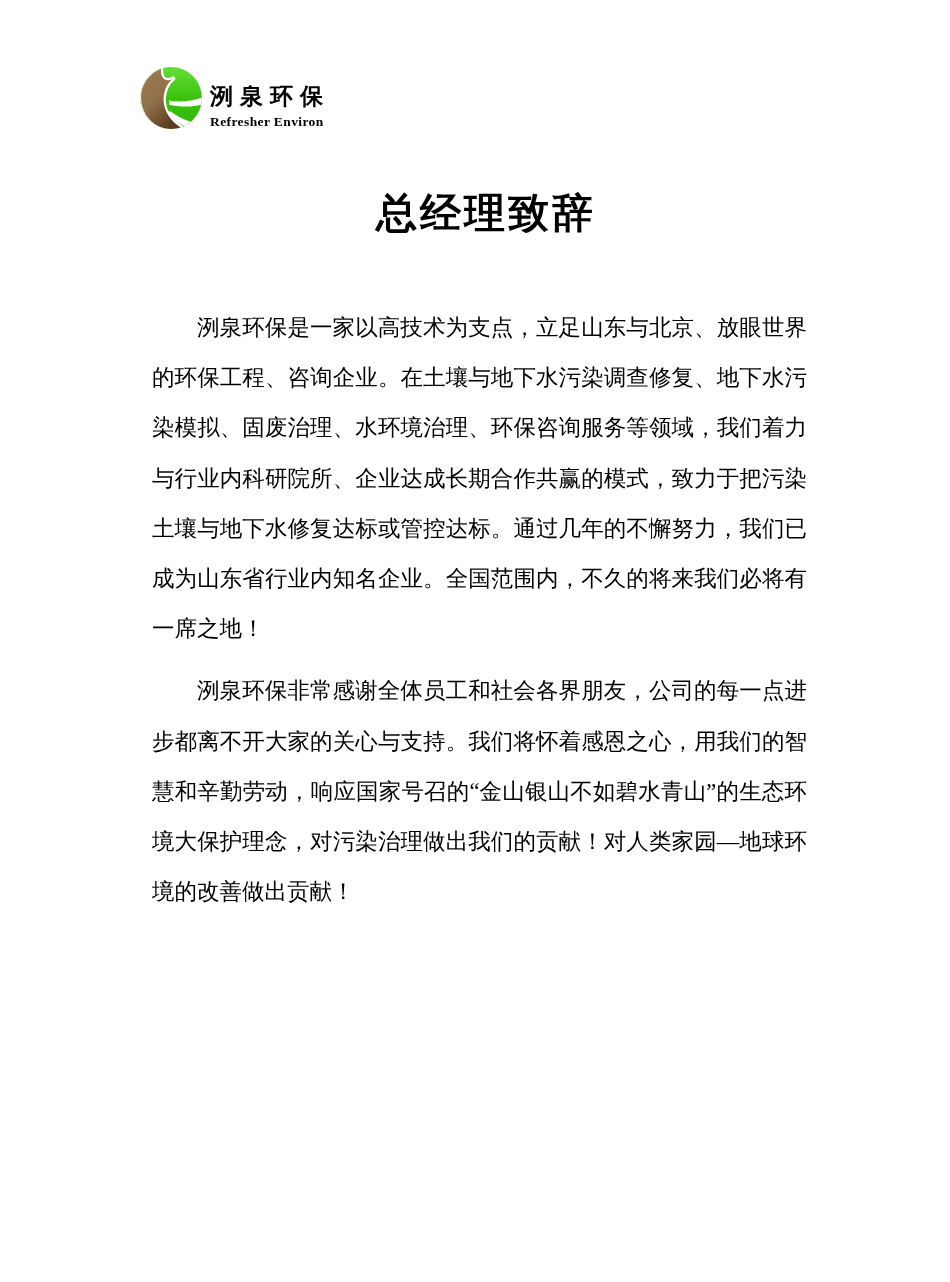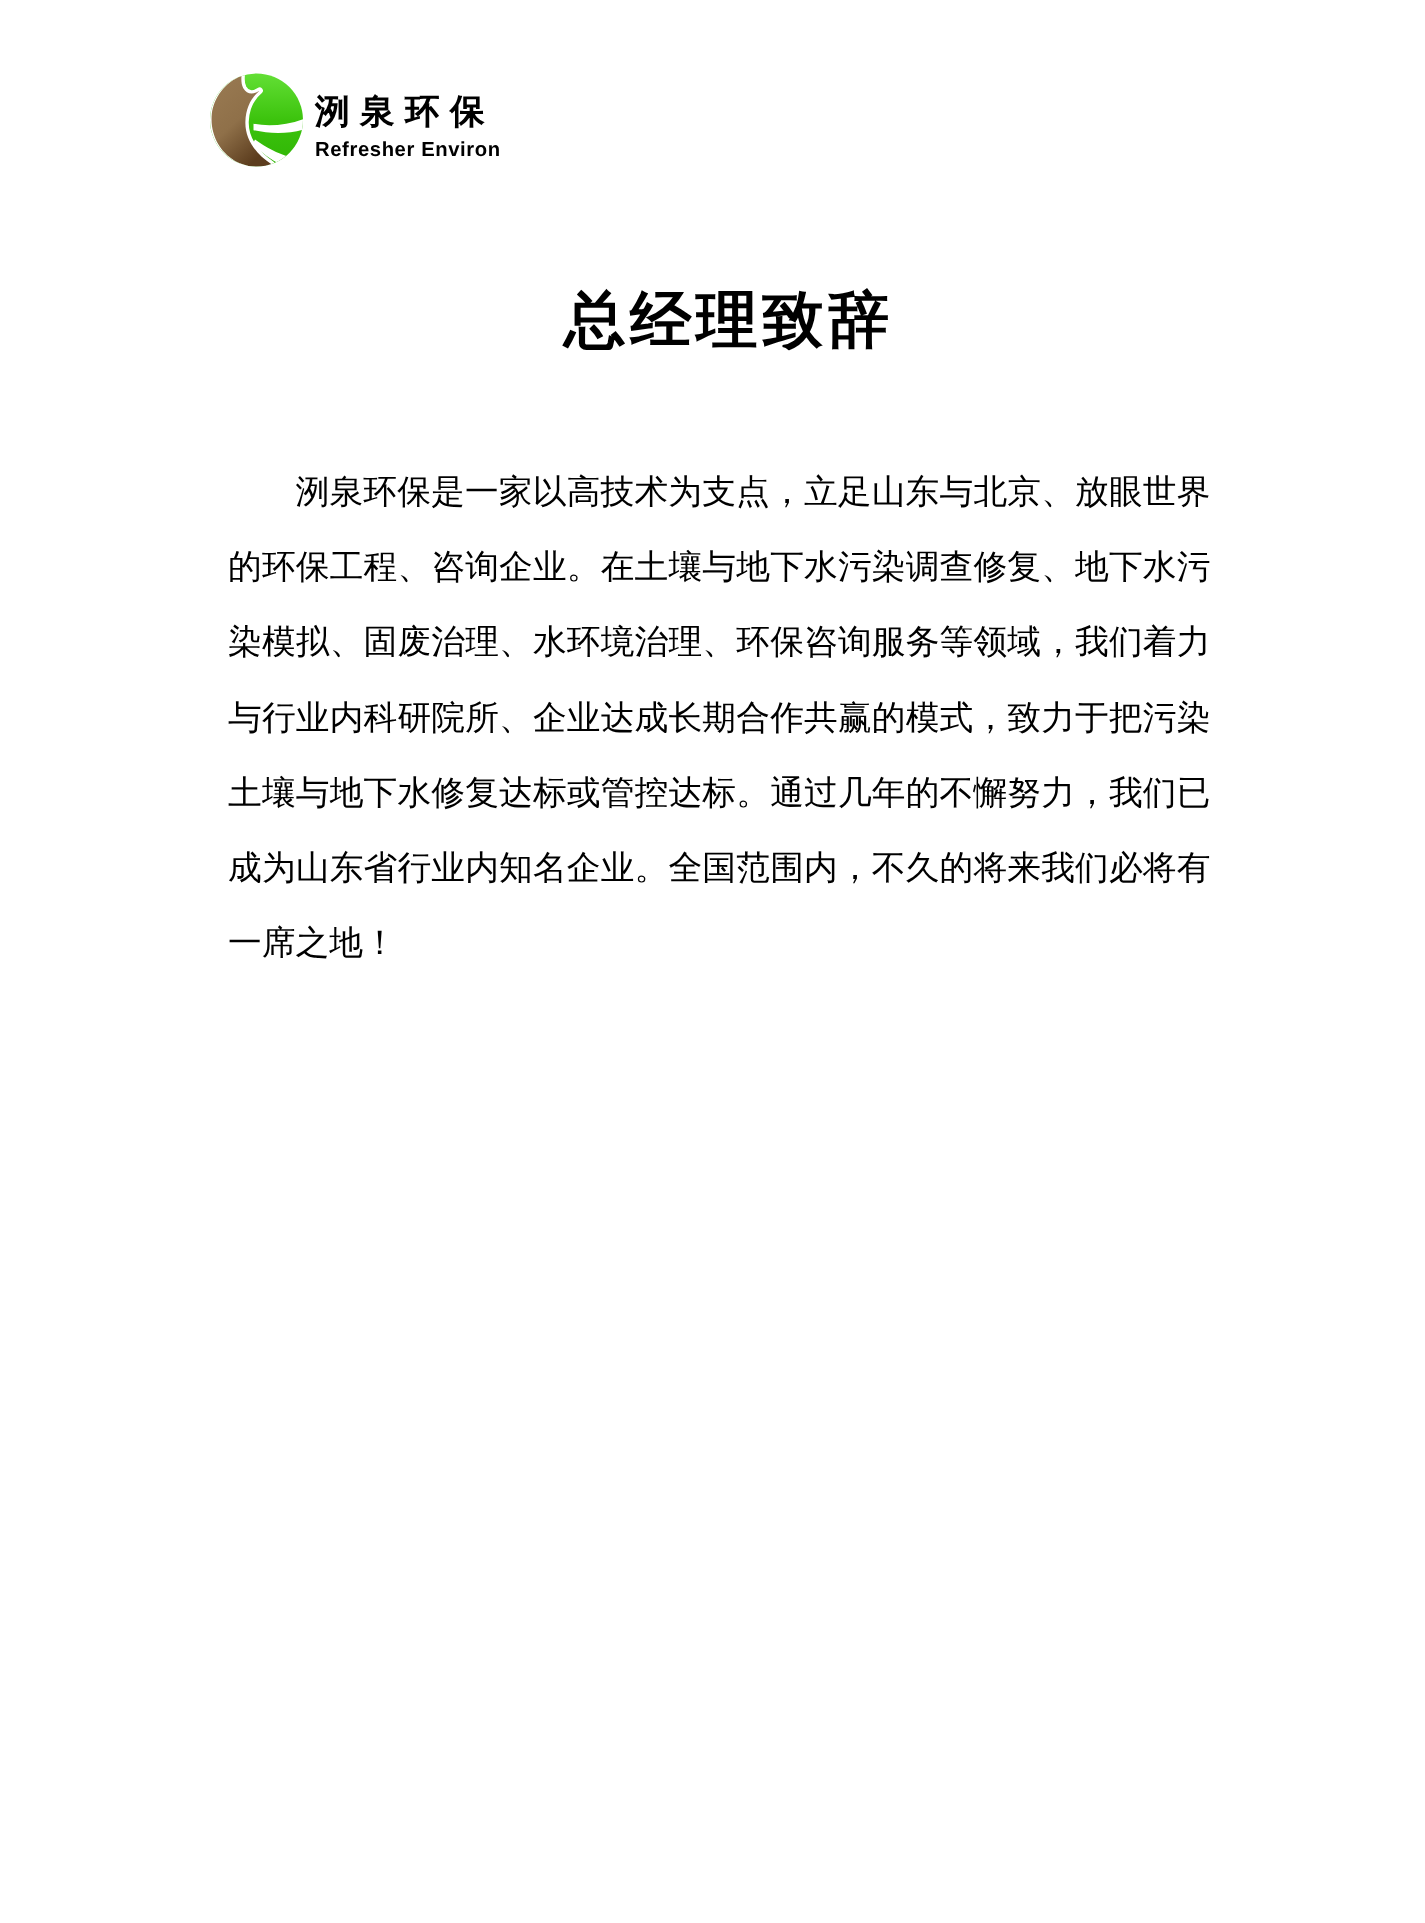--- a/index.html
+++ b/index.html
@@ -8,37 +8,37 @@
     width: 950px;
     height: 1282px;
     background: #ffffff;
     font-family: "Liberation Serif", "DejaVu Serif", serif;
     color: #000;
     overflow: hidden;
   }
   .logo {
     position: absolute;
     left: 139px;
-    top: 48px;
+    top: 66px;
     display: flex;
-    align-items: center;
+    align-items: flex-end;
   }
   .logo-mark { width: 64px; height: 64px; display: block; }
   .logo-text { margin-left: 7px; padding-top: 9px; }
   .logo-zh {
     font-family: "Liberation Sans", "DejaVu Sans", sans-serif;
     font-weight: bold;
     font-size: 23px;
     line-height: 1.05;
     letter-spacing: 7px;
     color: #000;
     white-space: nowrap;
   }
   .logo-en {
-    font-family: Liberation Sans, sans-serif;
+    font-family: Liberation Serif, serif;
     font-weight: bold;
     font-size: 13.5px;
     letter-spacing: 0.4px;
     color: #000;
     margin-top: 6px;
     white-space: nowrap;
   }
   .doc-title {
     position: absolute;
     top: 186px;
@@ -112,15 +112,16 @@
     <div class="logo-text">
       <div class="logo-zh">洌泉环保</div>
       <div class="logo-en">Refresher Environ</div>
     </div>
   </div>
 
   <div class="doc-title">总经理致辞</div>
 
   <div class="content">
     <p>洌泉环保是一家以高技术为支点，立足山东与北京、放眼世界的环保工程、咨询企业。在土壤与地下水污染调查修复、地下水污染模拟、固废治理、水环境治理、环保咨询服务等领域，我们着力与行业内科研院所、企业达成长期合作共赢的模式，致力于把污染土壤与地下水修复达标或管控达标。通过几年的不懈努力，我们已成为山东省行业内知名企业。全国范围内，不久的将来我们必将有一席之地！</p>
+    <p>洌泉环保非常感谢全体员工和社会各界朋友，公司的每一点进步都离不开大家的关心与支持。我们将怀着感恩之心，用我们的智慧和辛勤劳动，响应国家号召的“金山银山不如碧水青山”的生态环境大保护理念，对污染治理做出我们的贡献！对人类家园—地球环境的改善做出贡献！</p>
   </div>
 
 </div>
 
 </body></html>

